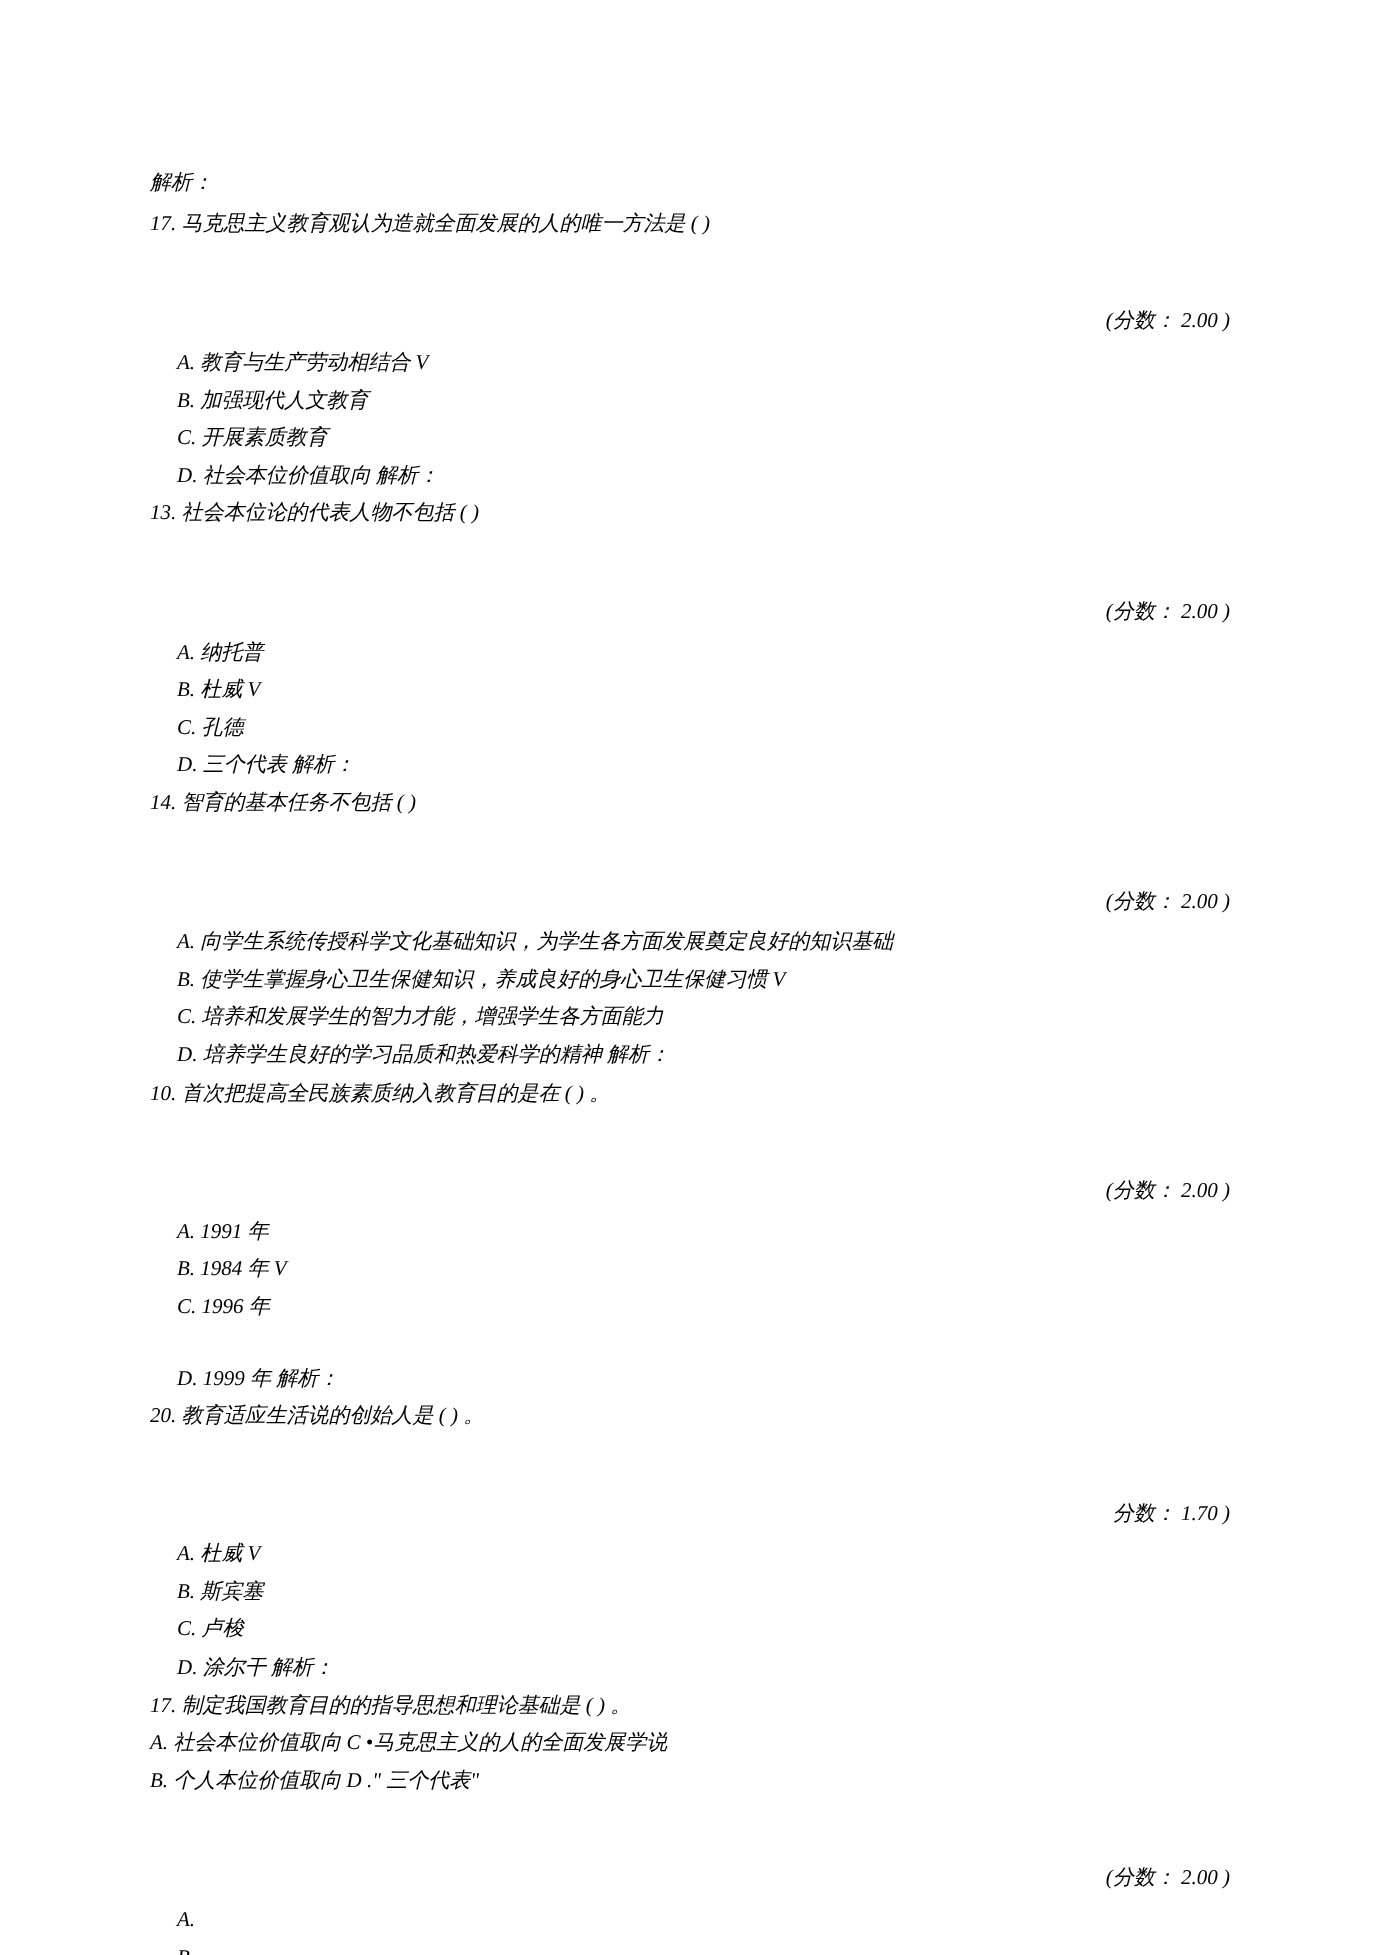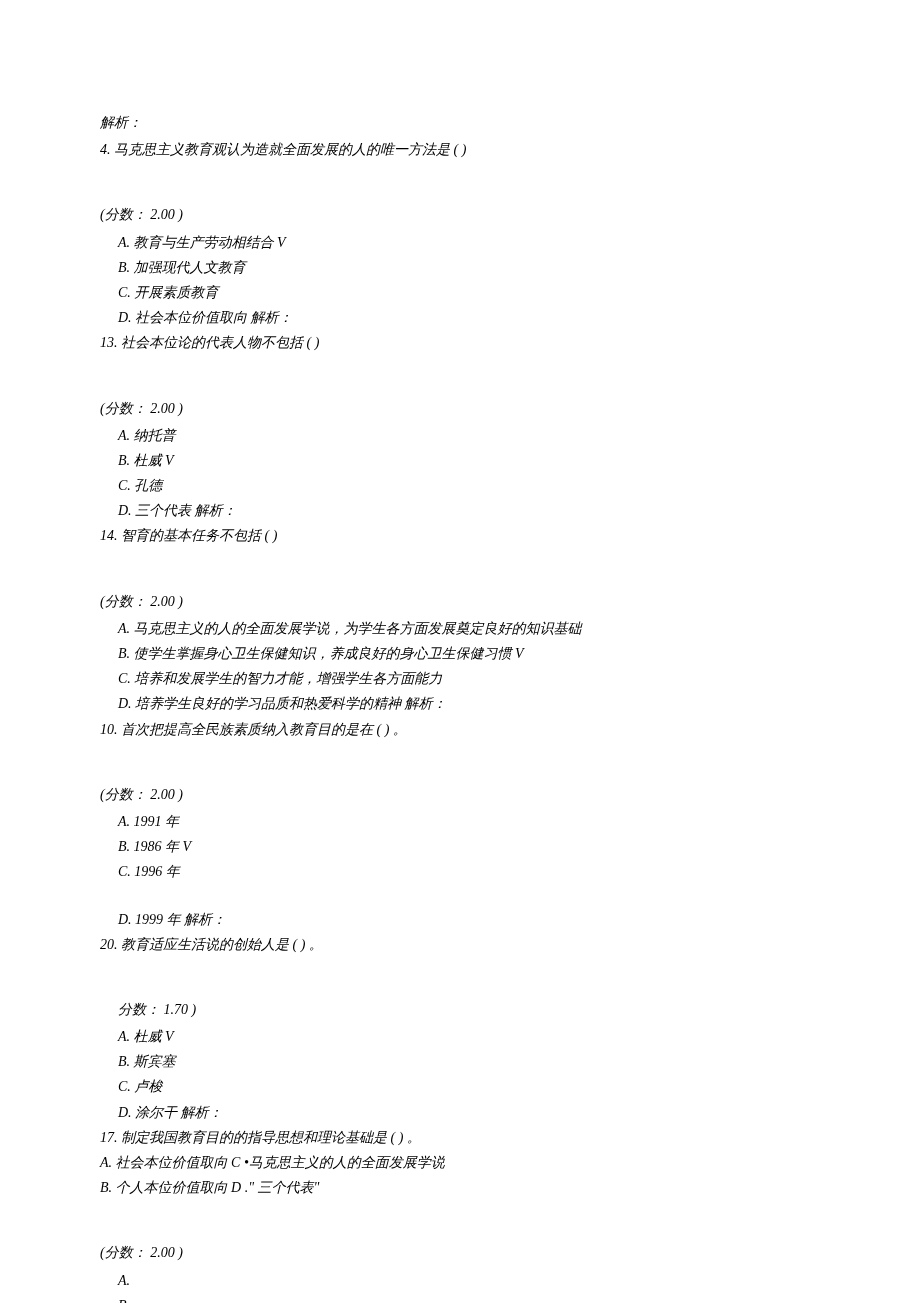--- a/index.html
+++ b/index.html
@@ -7,54 +7,54 @@
       font-family: "SimSun", "Microsoft YaHei", serif;
       font-size: 14px;
       line-height: 1.8;
       color: #000;
       background: #fff;
       width: 920px;
       padding: 110px 100px 60px 100px;
     }
     .line { margin: 0; }
     .indent { padding-left: 18px; }
-    .score-line { margin-top: 28px; margin-bottom: 2px; }
+    .score-line { margin-top: 28px; margin-bottom: 2px; text-align: right; }
     .qnum { margin-top: 2px; }
     .gap { margin-top: 40px; }
   </style>
 </head>
 <body>
 
 <div class="line">解析：</div>
-<div class="line qnum">4.  马克思主义教育观认为造就全面发展的人的唯一方法是 ( )</div>
+<div class="line qnum">17.  马克思主义教育观认为造就全面发展的人的唯一方法是 ( )</div>
 
 <div class="line score-line gap">(分数：  2.00 )</div>
 <div class="line indent">A.  教育与生产劳动相结合  V</div>
 <div class="line indent">B.  加强现代人文教育</div>
 <div class="line indent">C.  开展素质教育</div>
 <div class="line indent">D.  社会本位价值取向  解析：</div>
 <div class="line">13.  社会本位论的代表人物不包括 ( )</div>
 
 <div class="line score-line gap">(分数：  2.00 )</div>
 <div class="line indent">A.  纳托普</div>
 <div class="line indent">B.  杜威  V</div>
 <div class="line indent">C.  孔德</div>
 <div class="line indent">D.  三个代表  解析：</div>
 <div class="line">14.  智育的基本任务不包括 ( )</div>
 
 <div class="line score-line gap">(分数：  2.00 )</div>
-<div class="line indent">A.  马克思主义的人的全面发展学说，为学生各方面发展奠定良好的知识基础</div>
+<div class="line indent">A.  向学生系统传授科学文化基础知识，为学生各方面发展奠定良好的知识基础</div>
 <div class="line indent">B.  使学生掌握身心卫生保健知识，养成良好的身心卫生保健习惯           V</div>
 <div class="line indent">C.  培养和发展学生的智力才能，增强学生各方面能力</div>
 <div class="line indent">D.  培养学生良好的学习品质和热爱科学的精神  解析：</div>
 <div class="line">10.  首次把提高全民族素质纳入教育目的是在 ( ) 。</div>
 
 <div class="line score-line gap">(分数：  2.00 )</div>
 <div class="line indent">A.  1991 年</div>
-<div class="line indent">B.  1986 年  V</div>
+<div class="line indent">B.  1984 年  V</div>
 <div class="line indent">C.  1996 年</div>
 <div class="line indent" style="margin-top:22px;">D.  1999 年  解析：</div>
 <div class="line">20.  教育适应生活说的创始人是 ( ) 。</div>
 
 <div class="line indent score-line gap">分数：  1.70 )</div>
 <div class="line indent">A.  杜威  V</div>
 <div class="line indent">B.  斯宾塞</div>
 <div class="line indent">C.  卢梭</div>
 <div class="line indent">D.  涂尔干  解析：</div>
 <div class="line">17.  制定我国教育目的的指导思想和理论基础是 ( ) 。</div>

